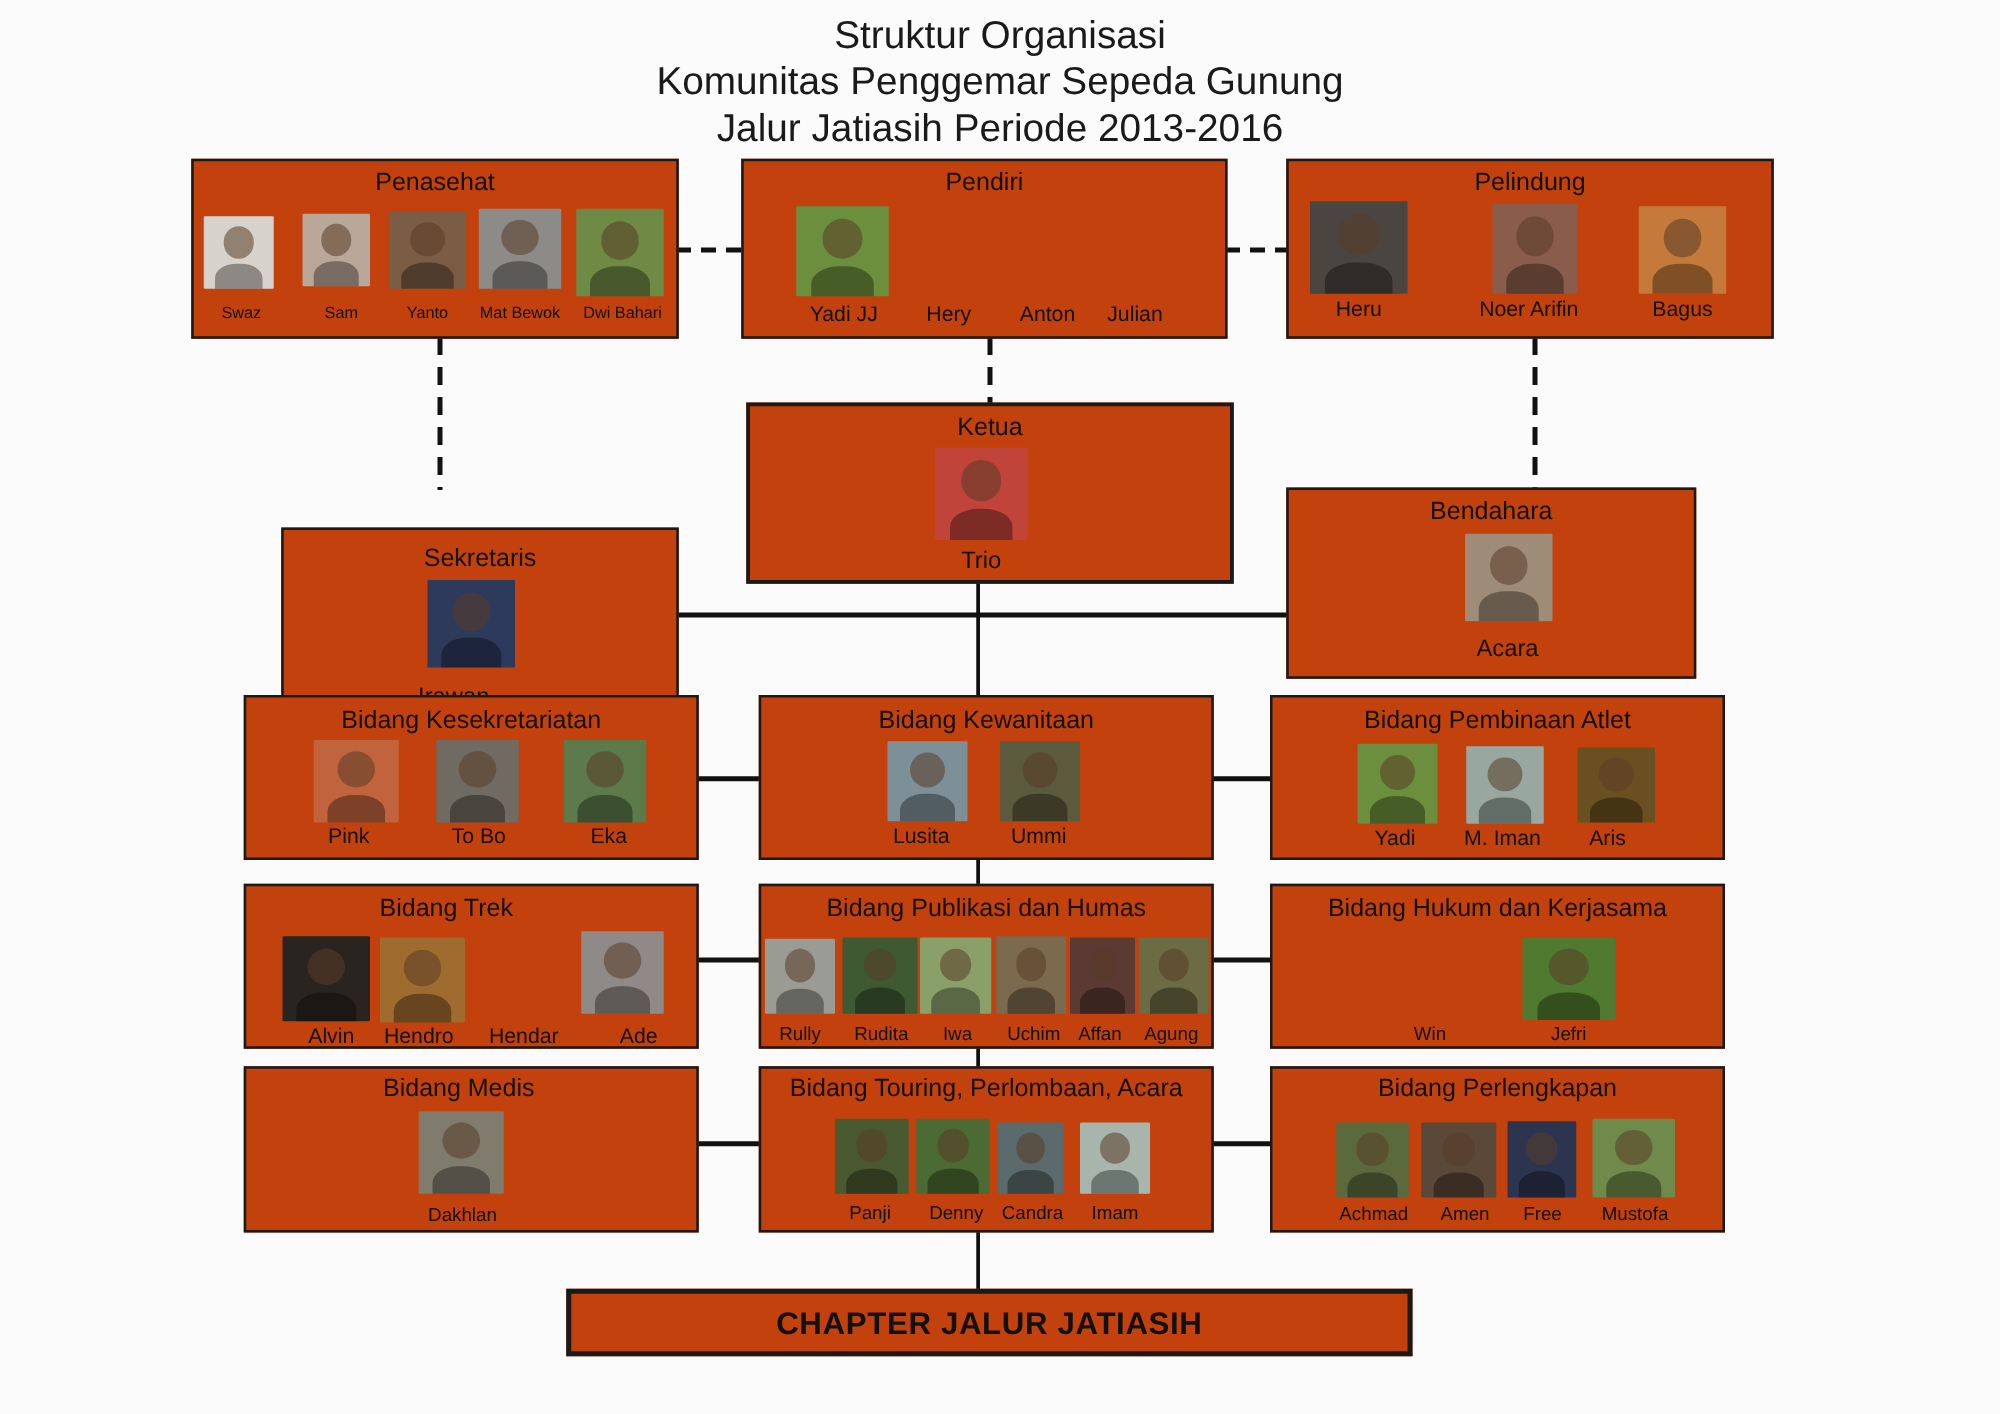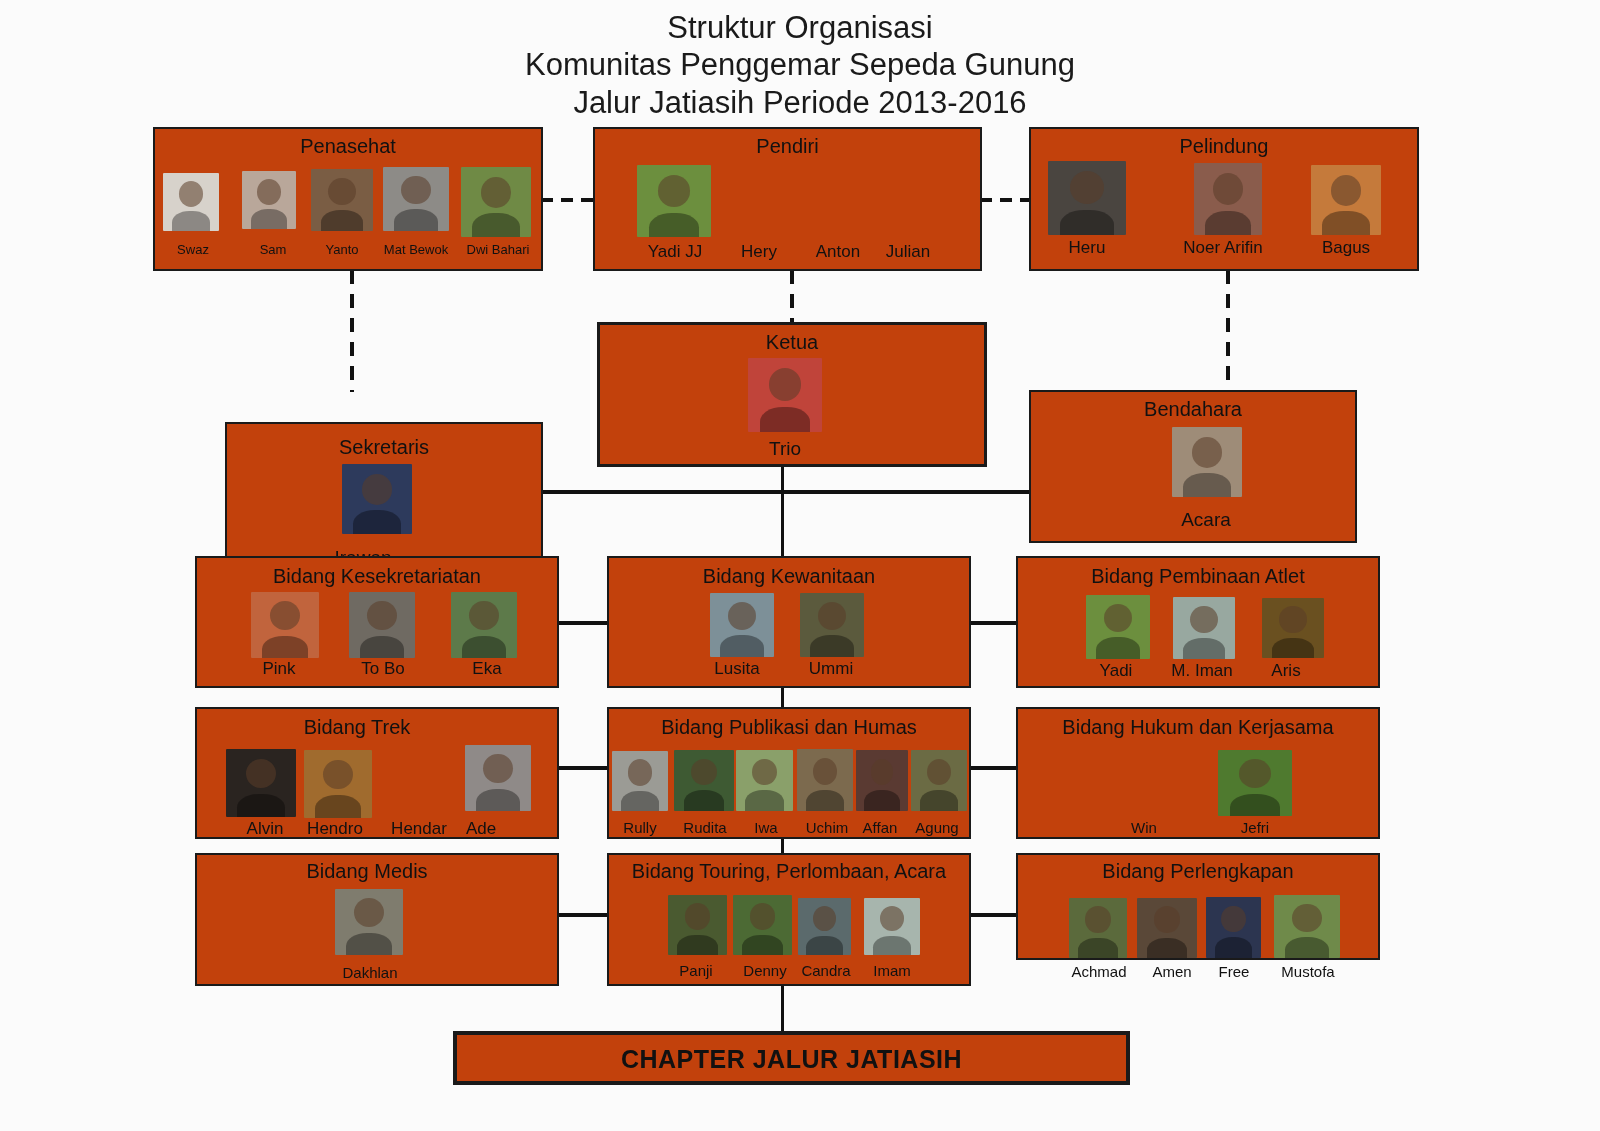--- a/index.html
+++ b/index.html
@@ -160,21 +160,21 @@
 </div>
 
 <div class="box" style="left:195px; top:707px; width:364px; height:132px;">
   <div class="box-title" style="top:7px; left:-40px;">Bidang Trek</div>
   <div class="photo" style="left:29px; top:40px; width:70px; height:68px; background:#2a2420;"></div>
   <div class="photo" style="left:107px; top:41px; width:68px; height:68px; background:#a06b2e;"></div>
   <div class="photo" style="left:268px; top:36px; width:66px; height:66px; background:#8f8a88;"></div>
   <div class="name" style="left:68px; top:110px;">Alvin</div>
   <div class="name" style="left:138px; top:110px;">Hendro</div>
   <div class="name" style="left:222px; top:110px;">Hendar</div>
-  <div class="name" style="left:284px; top:110px;">Ade</div>
+  <div class="name" style="left:314px; top:110px;">Ade</div>
 </div>
 
 <div class="box" style="left:607px; top:707px; width:364px; height:132px;">
   <div class="box-title" style="top:7px;">Bidang Publikasi dan Humas</div>
   <div class="photo" style="left:3px; top:42px; width:56px; height:60px; background:#9b9b95;"></div>
   <div class="photo" style="left:65px; top:41px; width:60px; height:61px; background:#3e5a33;"></div>
   <div class="photo" style="left:127px; top:41px; width:57px; height:61px; background:#8aa06a;"></div>
   <div class="photo" style="left:188px; top:40px; width:56px; height:62px; background:#7c6a4e;"></div>
   <div class="photo" style="left:247px; top:41px; width:52px; height:61px; background:#5a3a32;"></div>
   <div class="photo" style="left:302px; top:41px; width:56px; height:61px; background:#6b6b44;"></div>
@@ -204,21 +204,21 @@
   <div class="photo" style="left:59px; top:40px; width:59px; height:60px; background:#4a5a30;"></div>
   <div class="photo" style="left:124px; top:40px; width:59px; height:60px; background:#4c6a34;"></div>
   <div class="photo" style="left:189px; top:43px; width:53px; height:57px; background:#5b6a6c;"></div>
   <div class="photo" style="left:255px; top:43px; width:56px; height:57px; background:#a7b5ad;"></div>
   <div class="name sm md" style="left:87px; top:107px;">Panji</div>
   <div class="name sm md" style="left:156px; top:107px;">Denny</div>
   <div class="name sm md" style="left:217px; top:107px;">Candra</div>
   <div class="name sm md" style="left:283px; top:107px;">Imam</div>
 </div>
 
-<div class="box" style="left:1016px; top:853px; width:364px; height:107px;">
+<div class="box" style="left:1016px; top:853px; width:364px; height:133px;">
   <div class="box-title" style="top:5px;">Bidang Perlengkapan</div>
   <div class="photo" style="left:51px; top:43px; width:58px; height:60px; background:#5b6a3c;"></div>
   <div class="photo" style="left:119px; top:43px; width:60px; height:60px; background:#5a4838;"></div>
   <div class="photo" style="left:188px; top:42px; width:55px; height:61px; background:#2c3550;"></div>
   <div class="photo" style="left:256px; top:40px; width:66px; height:63px; background:#6f8a4a;"></div>
   <div class="name sm md" style="left:81px; top:108px;">Achmad</div>
   <div class="name sm md" style="left:154px; top:108px;">Amen</div>
   <div class="name sm md" style="left:216px; top:108px;">Free</div>
   <div class="name sm md" style="left:290px; top:108px;">Mustofa</div>
 </div>

